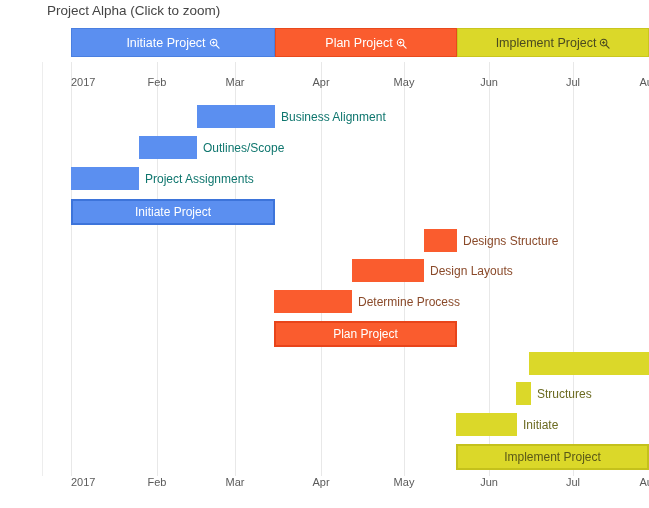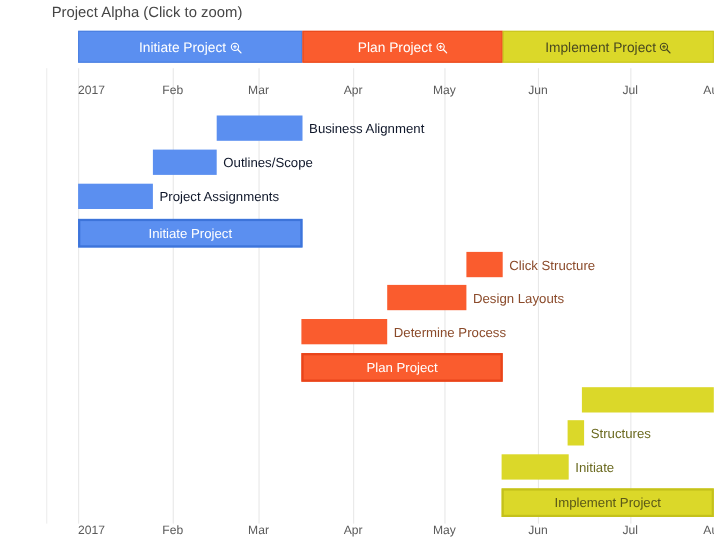--- a/index.html
+++ b/index.html
@@ -53,21 +53,21 @@
   .bar.summary.blue{border-color:#3d74da;}
   .bar.summary.orange{border-color:#e8441a;}
   .bar.summary.yellow{border-color:#c4c11c;}
   .bar .inner-label{font-size:12px;color:#ffffff;white-space:nowrap;}
   .bar.summary.yellow .inner-label{color:#5a5818;}
 
   .bar-label{
     position:absolute;font-size:12px;white-space:nowrap;
     line-height:1;
   }
-  .bar-label.blue{color:#0f172a;}
+  .bar-label.blue{color:#0f766e;}
   .bar-label.orange{color:#8a4a2a;}
   .bar-label.yellow{color:#6b6a20;}
 </style>
 </head>
 <body>
 
 <div id="chart">
 
   <div class="title">Project Alpha (Click to zoom)</div>
 
@@ -143,21 +143,21 @@
   <div id="task-bars">
       <div class="bar-label blue" style="left: 242px; top: 110.5px;">Business Alignment</div>
       <div class="bar blue" style="left: 158px; top: 105px; width: 78px; height: 23px;"></div>
       <div class="bar-label blue" style="left: 164px; top: 141.5px;">Outlines/Scope</div>
       <div class="bar blue" style="left: 100px; top: 136px; width: 58px; height: 23px;"></div>
       <div class="bar-label blue" style="left: 106px; top: 172.5px; text-align: center;">Project Assignments</div>
       <div class="bar blue" style="left: 32px; top: 167px; width: 68px; height: 23px;"></div>
       <div class="bar blue summary" style="left: 32px; top: 199px; width: 204px; height: 26px;">
         <span class="inner-label">Initiate Project</span>
       </div>
-      <div class="bar-label orange" style="left: 424px; top: 234.5px;">Click Structure</div>
+      <div class="bar-label orange" style="left: 424px; top: 234.5px;">Designs Structure</div>
       <div class="bar orange" style="left: 385px; top: 229px; width: 33px; height: 23px;"></div>
       <div class="bar-label orange" style="left: 391px; top: 264.5px;">Design Layouts</div>
       <div class="bar orange" style="left: 313px; top: 259px; width: 72px; height: 23px;"></div>
       <div class="bar-label orange" style="left: 319px; top: 295.5px; text-align: right;">Determine Process</div>
       <div class="bar orange" style="left: 235px; top: 290px; width: 78px; height: 23px;"></div>
       <div class="bar orange summary" style="left: 235px; top: 321px; width: 183px; height: 26px;">
         <span class="inner-label">Plan Project</span>
       </div>
       <div class="bar-label yellow" style="left: 616px; top: 357.5px;">D&amp;S Integration</div>
       <div class="bar yellow" style="left: 490px; top: 352px; width: 120px; height: 23px;"></div>

